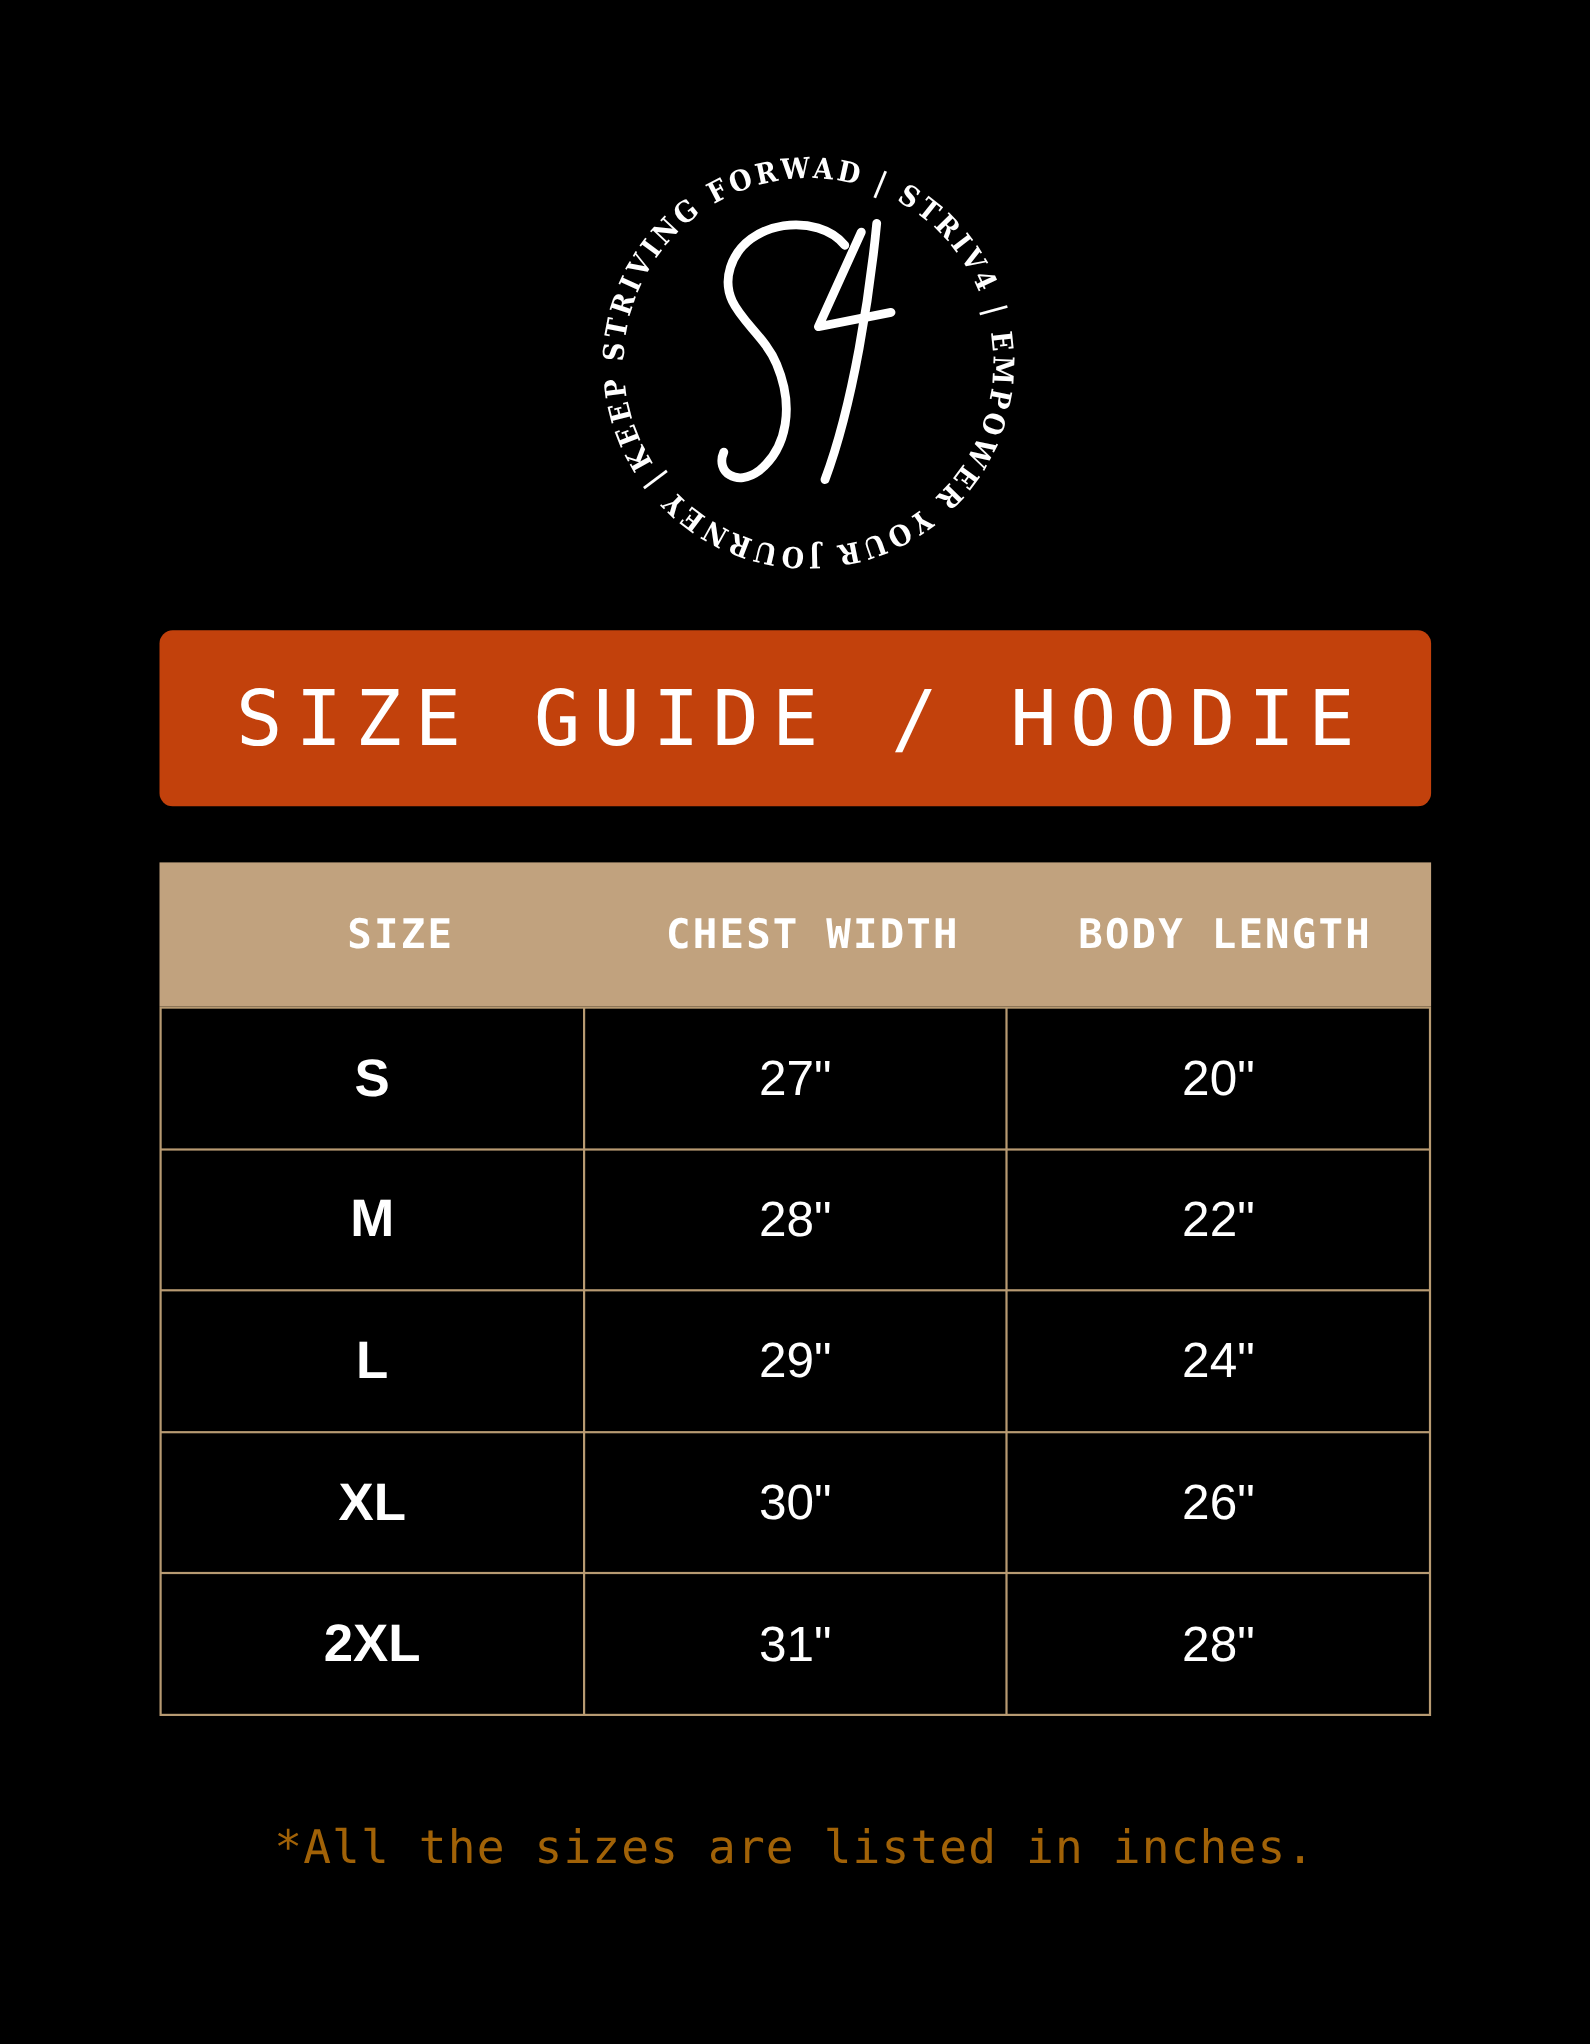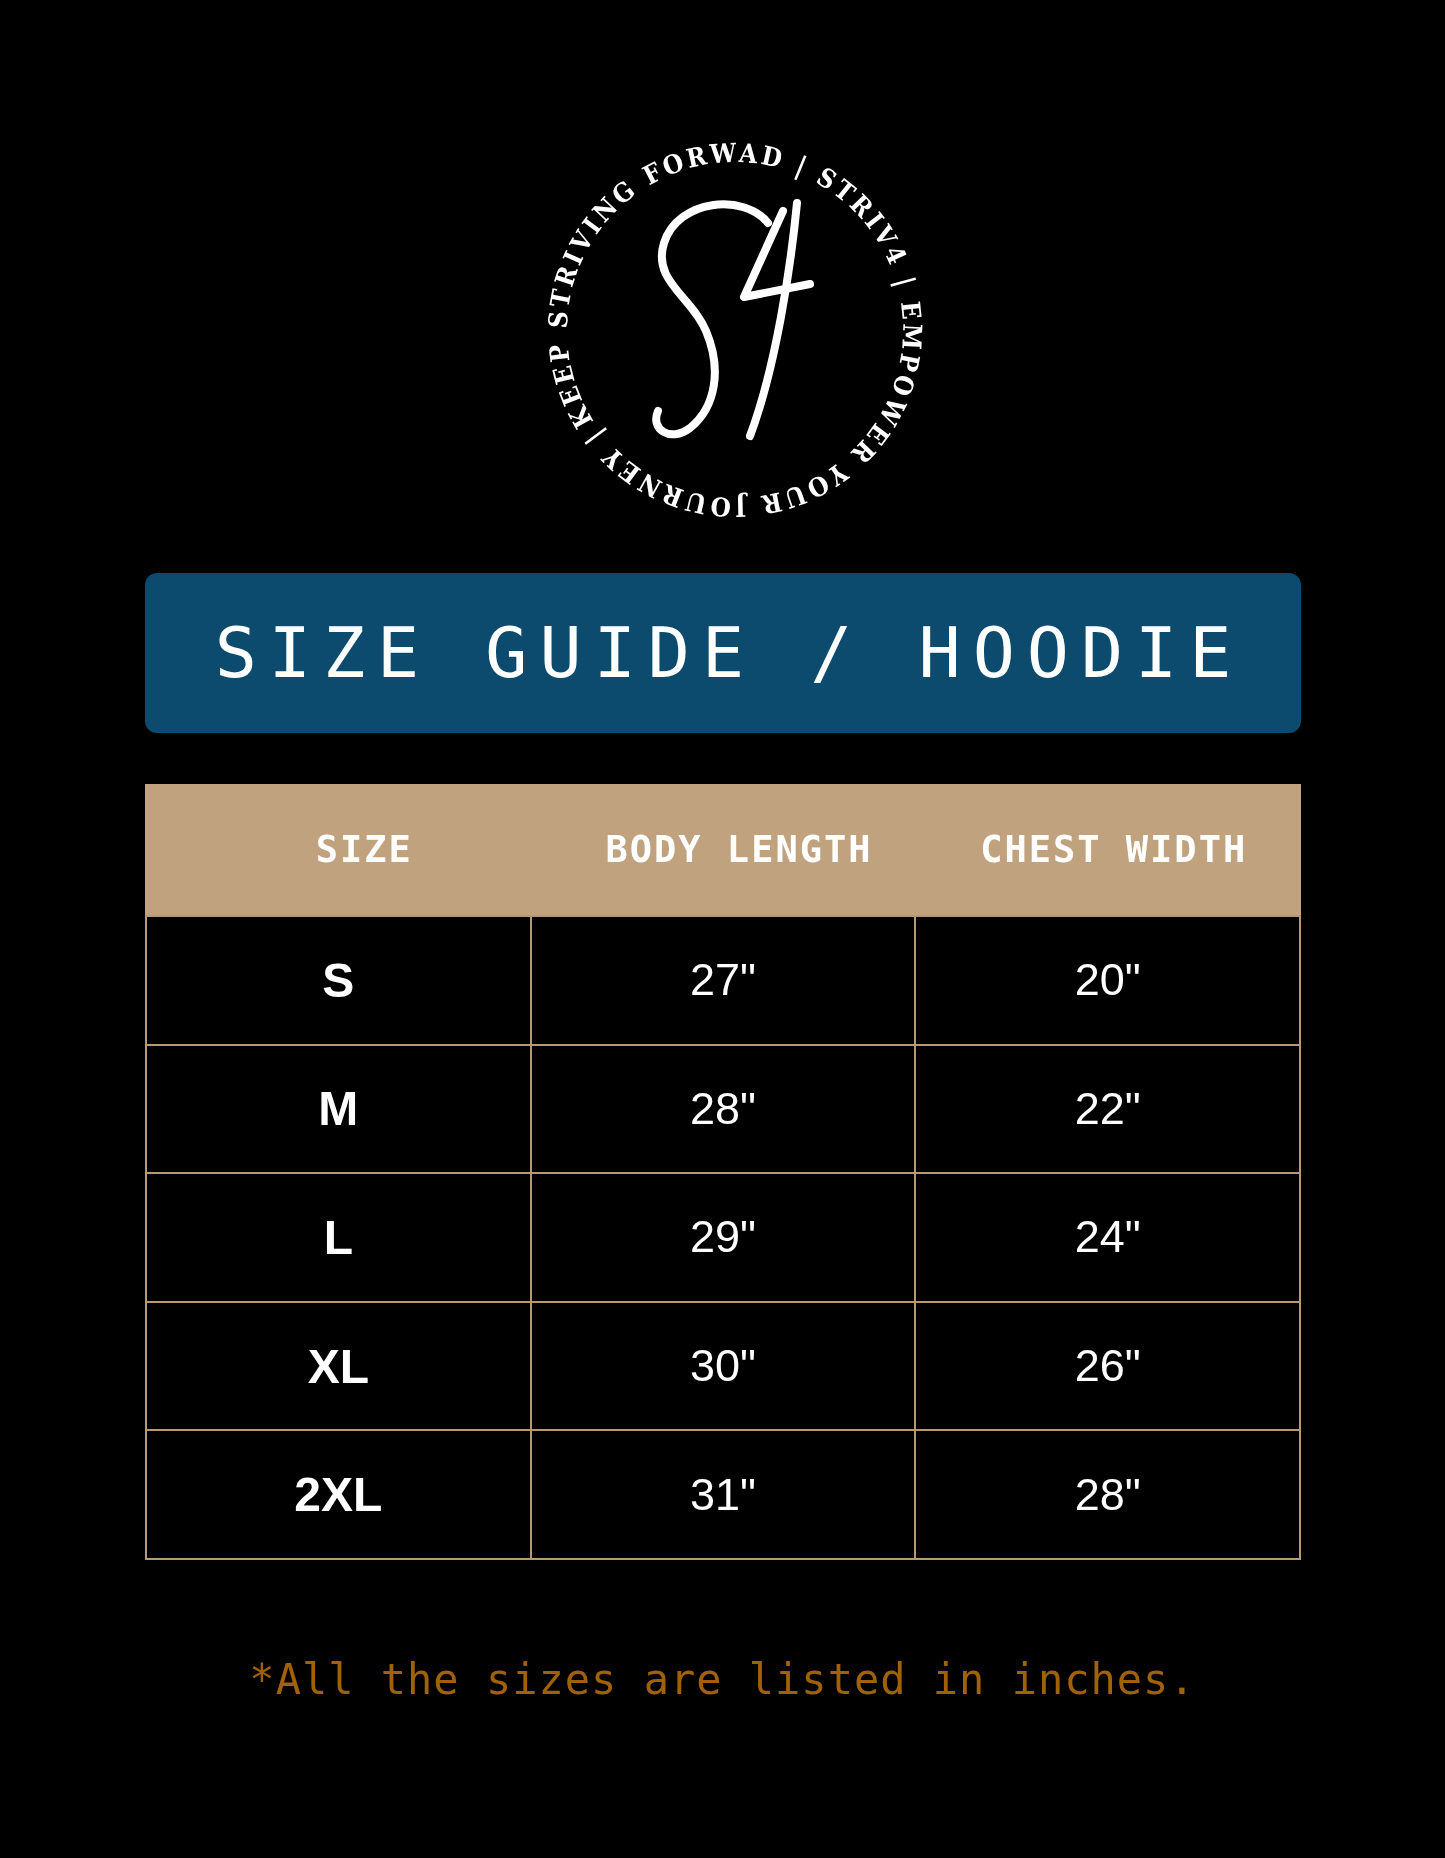--- a/index.html
+++ b/index.html
@@ -37,21 +37,21 @@
     stroke-linejoin: round;
   }
 
   
   .banner {
     position: absolute;
     left: 145px;
     top: 573px;
     width: 1156px;
     height: 160px;
-    background: #0c4a6e;
+    background: #c2410c;
     border-radius: 12px;
     display: flex;
     align-items: center;
     justify-content: center;
   }
   .banner-title {
     font-family: "DejaVu Sans Mono", monospace;
     font-size: 70px;
     font-weight: 400;
     letter-spacing: 12px;
@@ -158,22 +158,22 @@
       </g>
     </svg>
   </div>
 
   <div class="banner">
     <div class="banner-title">SIZE GUIDE / HOODIE</div>
   </div>
 
   <div class="table-header">
     <div class="hcell">SIZE</div>
+    <div class="hcell">CHEST WIDTH</div>
     <div class="hcell">BODY LENGTH</div>
-    <div class="hcell">CHEST WIDTH</div>
   </div>
 
   <div class="size-table">
     <div class="trow">
       <div class="cell size-label">S</div>
       <div class="cell measure">27"</div>
       <div class="cell measure">20"</div>
     </div>
     <div class="trow">
       <div class="cell size-label">M</div>

